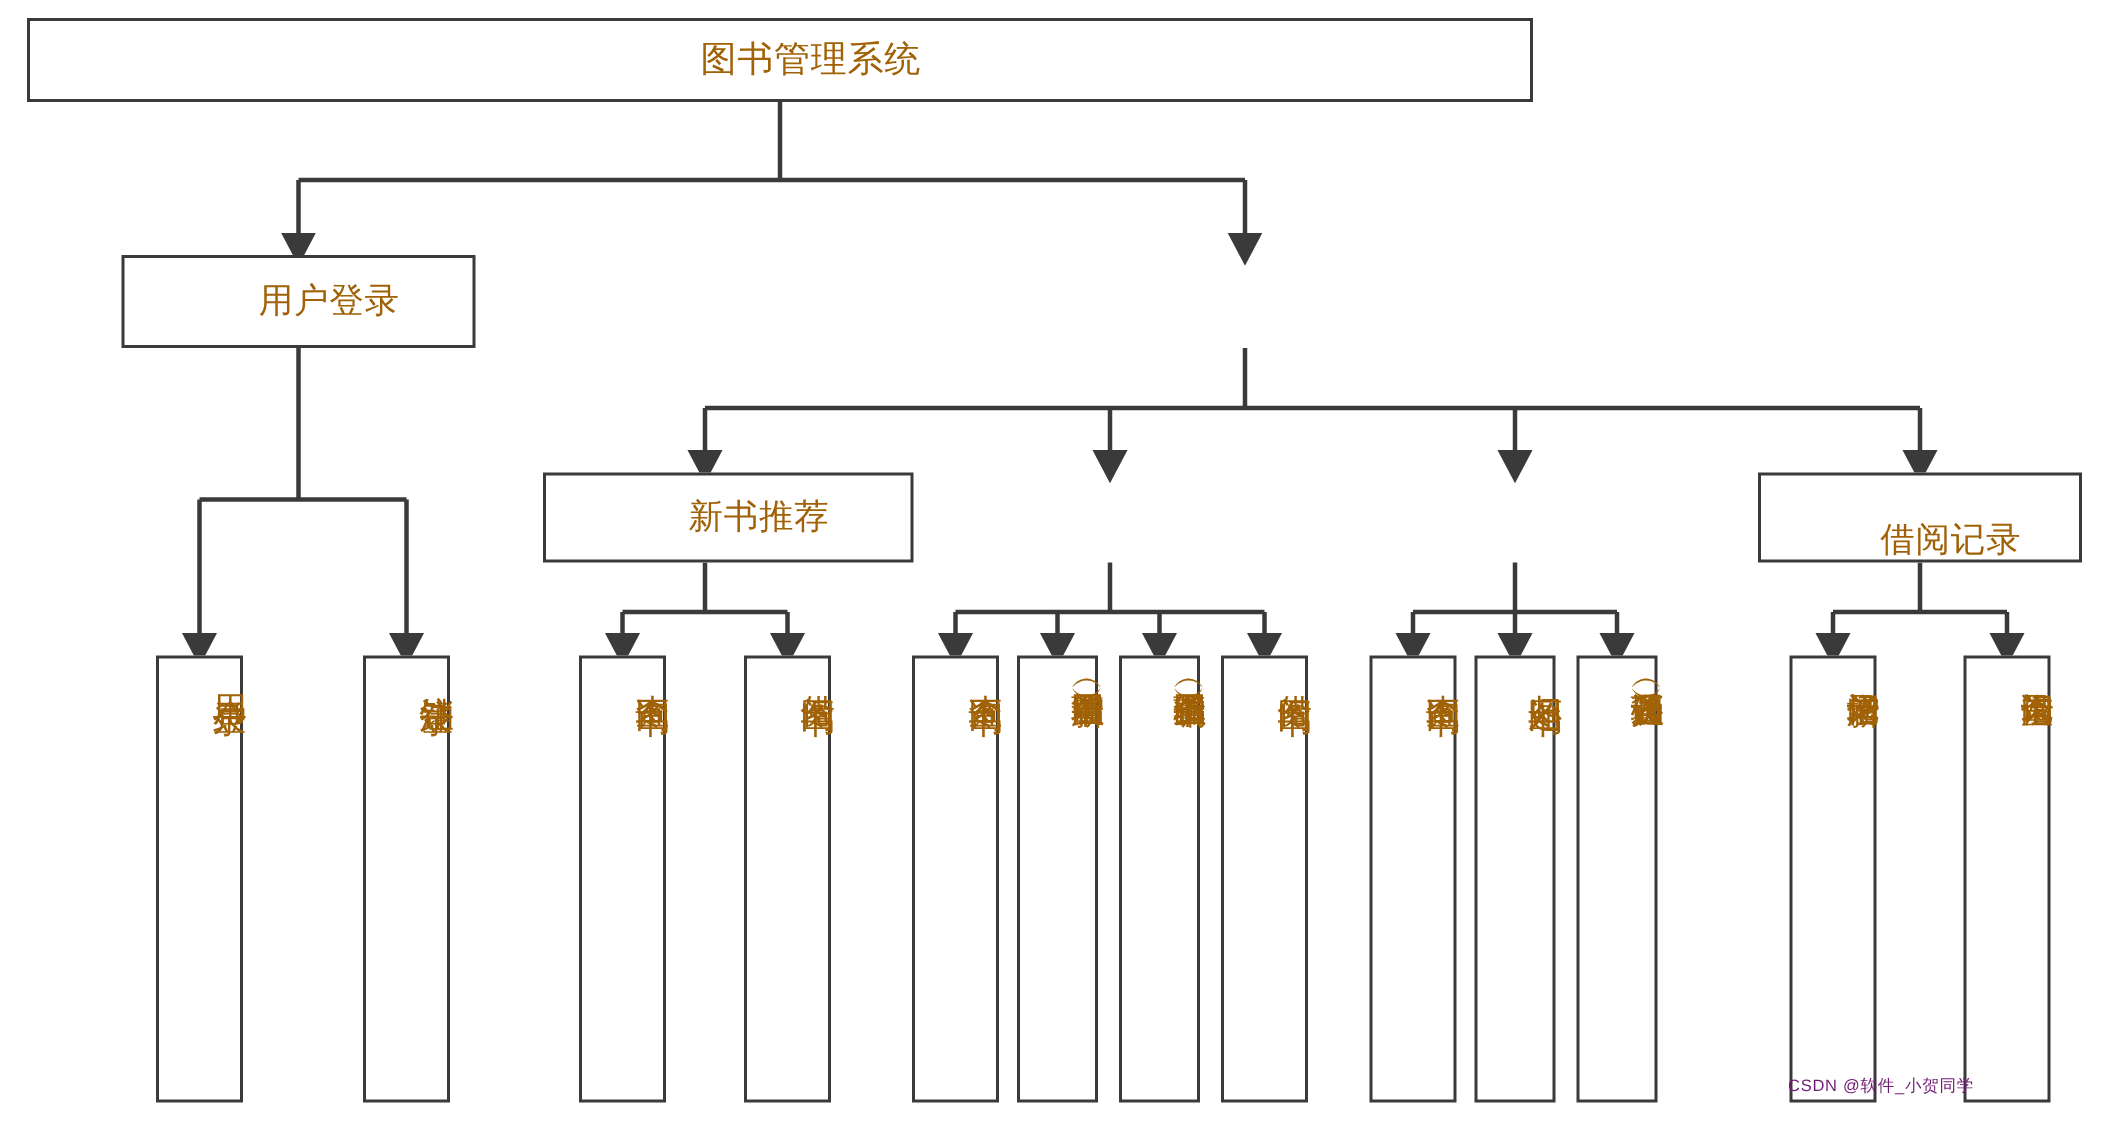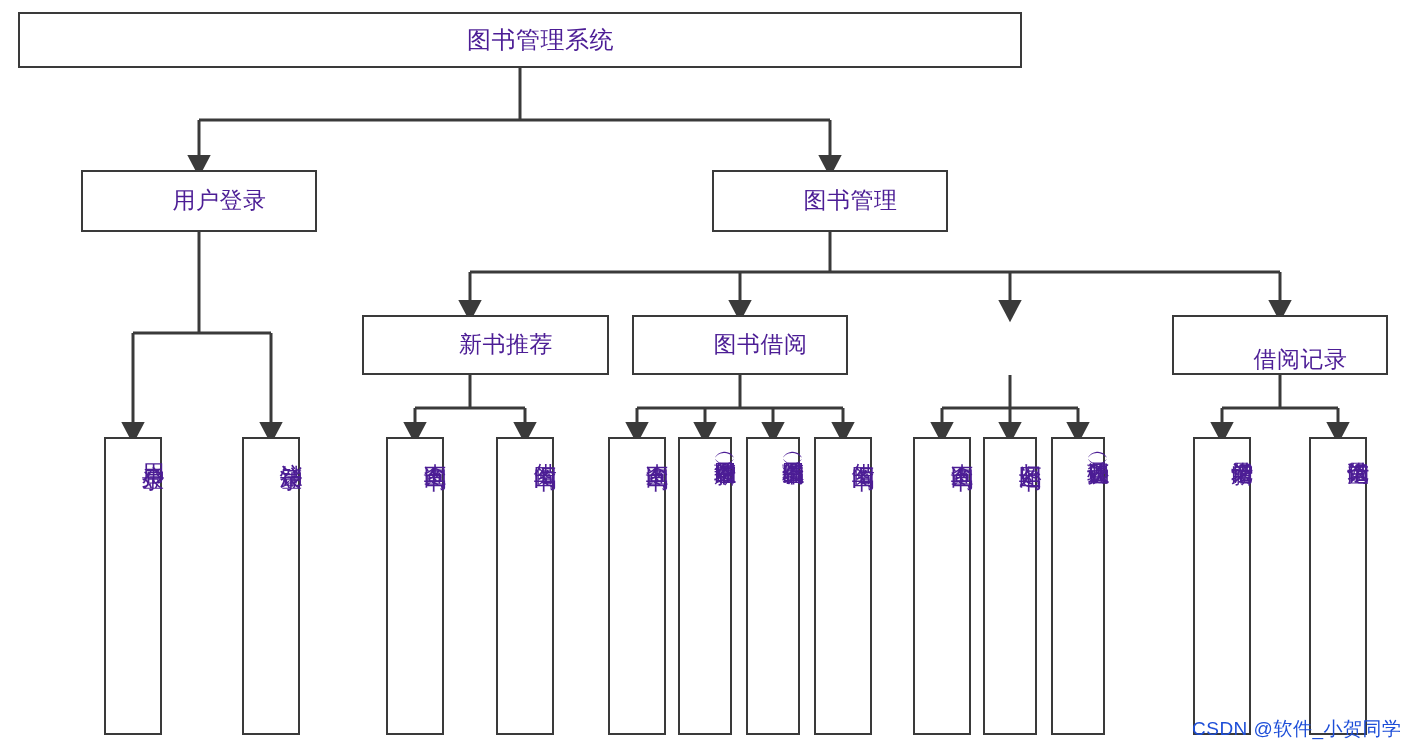--- a/index.html
+++ b/index.html
@@ -27,21 +27,21 @@
     pointer-events: none;
   }
   .node {
     position: absolute;
     box-sizing: border-box;
     background: #ffffff;
     border: 2.5px solid #3a3a3a;
     display: flex;
     align-items: center;
     justify-content: center;
-    color: #4c1d95;
+    color: #a16207;
     padding-left: 41px;
   }
   .node .label {
     display: block;
     text-align: center;
     line-height: 1.18;
     letter-spacing: 0.5px;
   }
   
   .node.root { }
@@ -62,22 +62,22 @@
     letter-spacing: 2px;
     white-space: nowrap;
     max-height: 100%;
   }
   .node.leaf.tall .label {
     font-size: 22px;
     letter-spacing: 0px;
   }
   .watermark {
     position: absolute;
-    font-size: 19px;
-    color: #1d4ed8;
+    font-size: 11px;
+    color: #701a75;
     white-space: nowrap;
     letter-spacing: 0.5px;
   }
 </style>
 </head>
 <body>
 
 <div id="canvas">
 
   <svg class="wires" viewBox="0 0 1405 747" xmlns="http://www.w3.org/2000/svg">
@@ -133,31 +133,25 @@
   </svg>
 
   <div class="node root" style="left:18px; top:12px; width:1004px; height:56px;">
     <span class="label">图书管理系统</span>
   </div>
 
   <div class="node branch" style="left:81px; top:170px; width:236px; height:62px;">
     <span class="label">用户登录</span>
   </div>
 
-  <div class="node branch" style="left:712px; top:170px; width:236px; height:62px;">
-    <span class="label">图书管理</span>
-  </div>
 
   <div class="node branch" style="left:362px; top:315px; width:247px; height:60px;">
     <span class="label">新书推荐</span>
   </div>
 
-  <div class="node branch" style="left:632px; top:315px; width:216px; height:60px;">
-    <span class="label">图书借阅</span>
-  </div>
 
 
   <div class="node branch" style="left:1172px; top:315px; width:216px; height:60px;align-items:flex-end;">
     <span class="label">借阅记录</span>
   </div>
 
   <div class="node leaf" style="left:104px; top:437px; width:58px; height:298px;">
     <span class="label">用户登录</span>
   </div>
 

